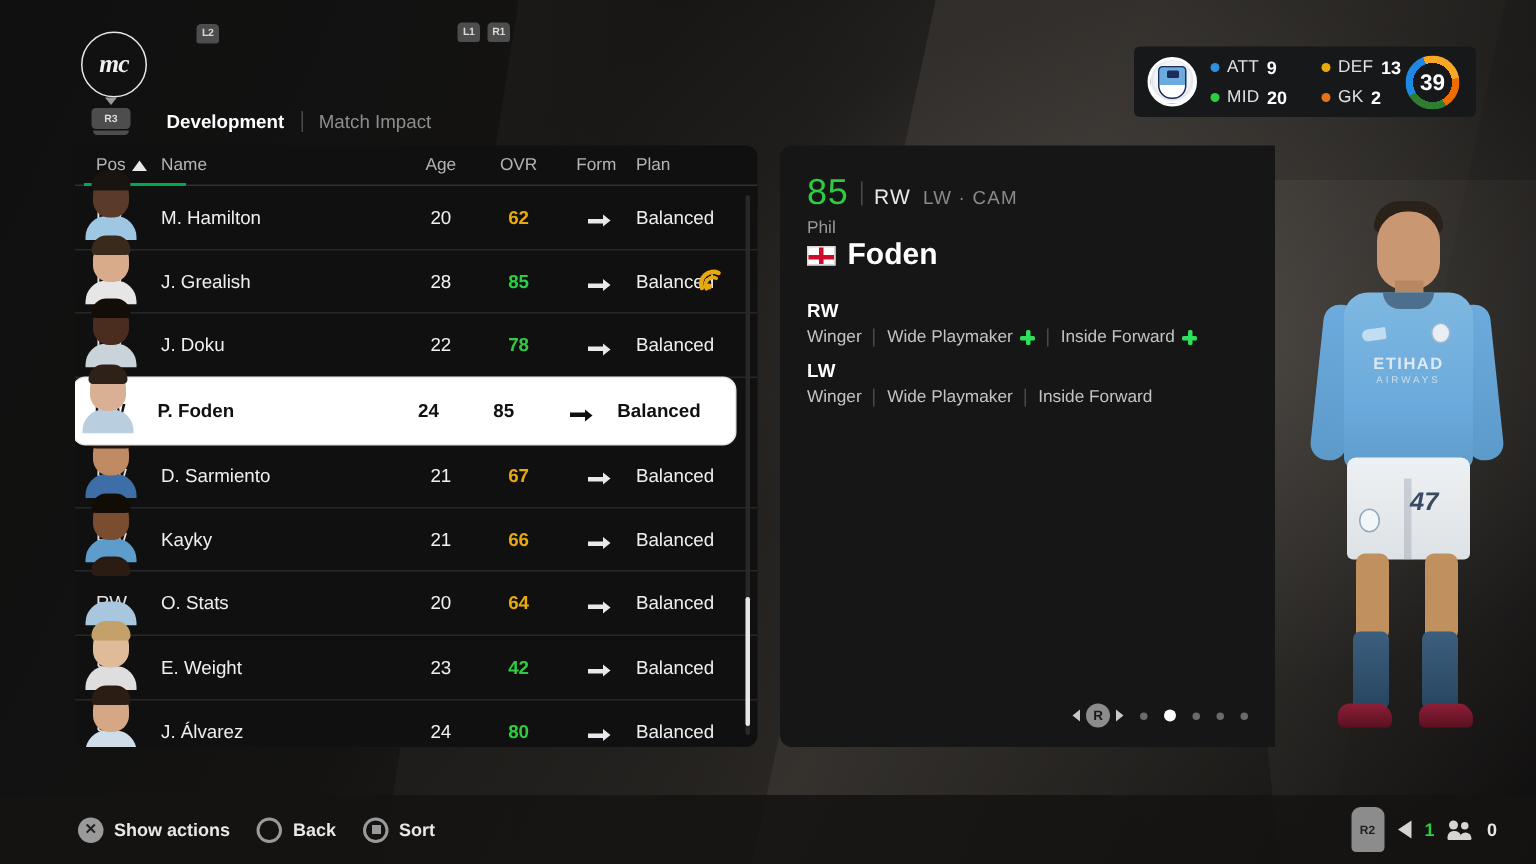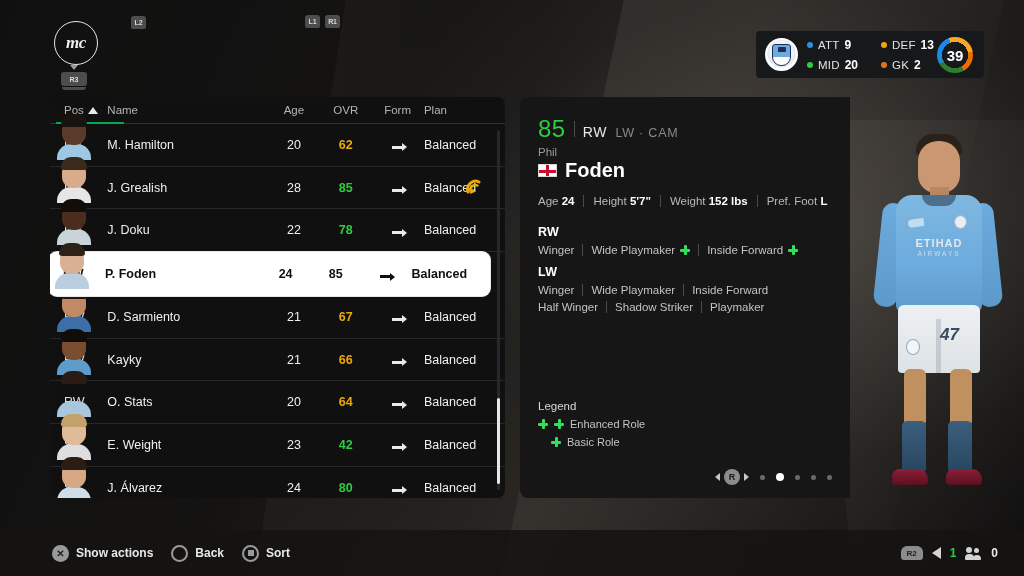--- a/index.html
+++ b/index.html
@@ -334,21 +334,21 @@
   .btn-glyph {
     width: 17px; height: 17px; border-radius: 50%; background: #9a9a9a;
     display:flex; align-items:center; justify-content:center;
     color: #1f1f1f; font-size: 10px; font-weight: bold;
   }
   .btn-glyph.ring { background: transparent; border: 2px solid #9a9a9a; }
   .btn-glyph.square { border-radius: 50%; background: transparent; border: 2px solid #9a9a9a; }
   .btn-glyph.square i { display:block; width: 6px; height: 6px; background: #9a9a9a; }
   .right-status { margin-left: auto; margin-right: 26px; display:flex; align-items:center; gap: 9px; }
   .r2-pill {
-    width: 22px; height: 14px; background: #8c8c8c; border-radius: 6px 6px 3px 3px;
+    width: 22px; height: 30px; background: #8c8c8c; border-radius: 6px 6px 3px 3px;
     color: #1d1d1d; font-size: 8px; font-weight: bold;
     display:flex; align-items:center; justify-content:center;
   }
   .spk { width: 0; height: 0; border-top: 6px solid transparent; border-bottom: 6px solid transparent; border-right: 9px solid #d4d4d4; }
   .cnt-green { color: #2ecc40; font-size: 12px; font-weight: bold; }
   .cnt-white { color: #e8e8e8; font-size: 12px; font-weight: bold; }
   .people-icon { position: relative; width: 17px; height: 13px; }
   .people-icon i { position:absolute; background:#d4d4d4; }
   .people-icon .h1 { left: 1px; top: 0; width: 6px; height: 6px; border-radius: 50%; }
   .people-icon .h2 { left: 9px; top: 1px; width: 5px; height: 5px; border-radius: 50%; }
@@ -367,20 +367,25 @@
     <div class="club-logo">
       <span>mc</span>
     </div>
 
     <div class="pad-hint hint-l2">L2</div>
     <div class="pad-hint hint-l1">L1</div>
     <div class="pad-hint hint-r1">R1</div>
 
 
     <div class="r3-hint">R3</div>
+    <div class="nav-row2">
+      <div class="sub-item active">Development</div>
+      <div class="sub-sep"></div>
+      <div class="sub-item">Match Impact</div>
+    </div>
   </div>
 
   <div class="team-panel">
     <div class="crest">
         <div class="crest-inner"></div>
       </div>
     <div class="stat-grid" id="team-stats">
         <div class="stat-cell">
           <span class="dot" style="background:#2f8fd8"></span>
           <span class="stat-label">ATT</span>
@@ -573,29 +578,20 @@
       <span class="ovr-num">85</span>
       <span class="vsep"></span>
       <span class="pos-main">RW</span>
       <span class="pos-alt">LW · CAM</span>
     </div>
     <div class="first-name">Phil</div>
     <div class="name-row">
       <span class="flag-eng"></span>
       <span class="last-name">Foden</span>
     </div>
-    <div class="bio-row" id="bio-row">
-        <span><span>Age</span> <b>24</b></span>
-        <span class="bio-sep"></span>
-        <span><span>Height</span> <b>5'7"</b></span>
-        <span class="bio-sep"></span>
-        <span><span>Weight</span> <b>152 lbs</b></span>
-        <span class="bio-sep"></span>
-        <span><span>Pref. Foot</span> <b>L</b></span>
-      </div>
 
     <div class="roles" id="roles-container">
         <div class="role-pos">RW</div>
         <div class="role-list">
           <span class="role-item">
             <span>Winger</span>
           </span>
           <span class="bio-sep"></span>
           <span class="role-item">
             <span>Wide Playmaker</span>
@@ -614,47 +610,22 @@
           </span>
           <span class="bio-sep"></span>
           <span class="role-item">
             <span>Wide Playmaker</span>
           </span>
           <span class="bio-sep"></span>
           <span class="role-item">
             <span>Inside Forward</span>
           </span>
         </div>
-        <div class="role-list">
-          <span class="role-item">
-            <span>Half Winger</span>
-          </span>
-          <span class="bio-sep"></span>
-          <span class="role-item">
-            <span>Shadow Striker</span>
-          </span>
-          <span class="bio-sep"></span>
-          <span class="role-item">
-            <span>Playmaker</span>
-          </span>
-        </div>
-      </div>
-
-    <div class="legend">
-      <div class="legend-title">Legend</div>
-      <div class="legend-row">
-        <span class="plus"></span>
-        <span class="plus"></span>
-        <span>Enhanced Role</span>
-      </div>
-      <div class="legend-row basic">
-        <span class="plus"></span>
-        <span>Basic Role</span>
-      </div>
-    </div>
+      </div>
+
 
     <div class="pager">
       <div class="pager-btn">
         <span class="tri-l"></span>
         <span class="r-badge">R</span>
         <span class="tri-r"></span>
       </div>
       <span class="pdot"></span>
       <span class="pdot on"></span>
       <span class="pdot"></span>

